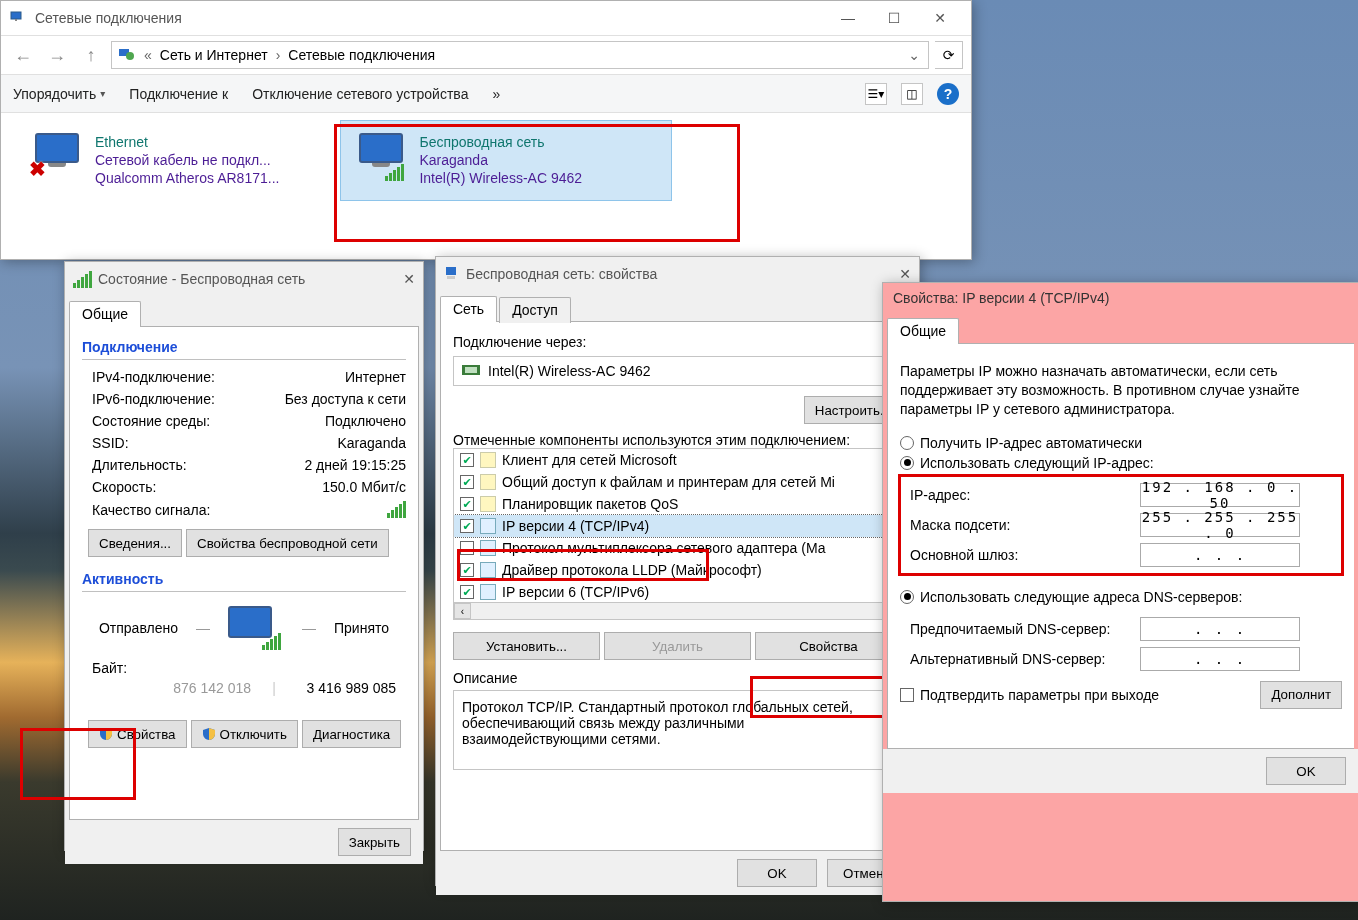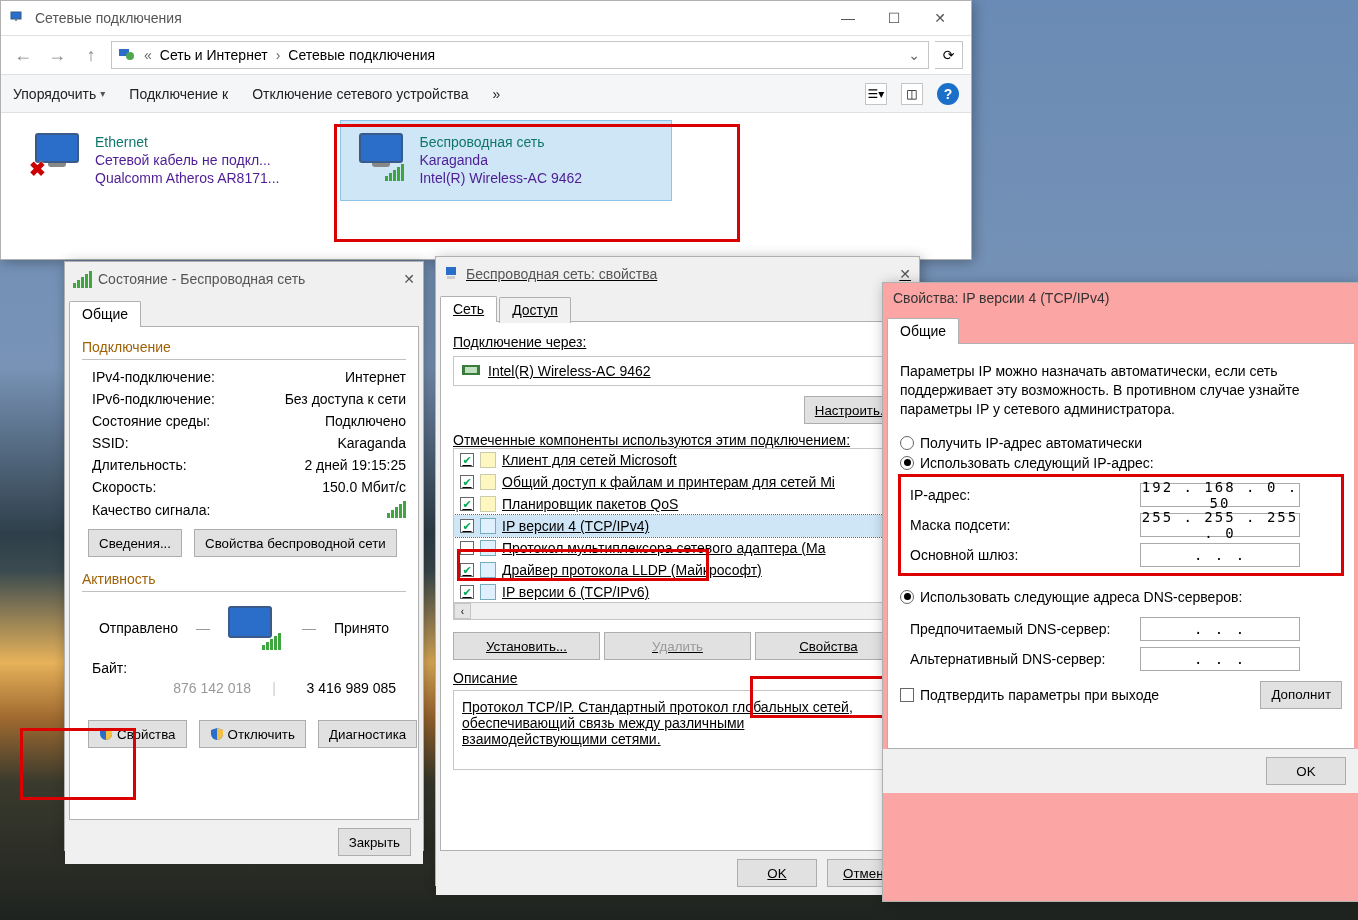--- a/index.html
+++ b/index.html
@@ -42,37 +42,37 @@
   .redbox { border:3px solid #d00; position:absolute; pointer-events:none; }
   
   #status { left:16px; top:261; width:360px; height:590px; top:261px; background:#f0f0f0;margin-left:48px; }
   #status .titlebar { height:34px; display:flex; align-items:center; padding:0 8px; color:#555; }
   #status .titlebar .sigbars{position:static;margin-right:6px;}
   .tabhost { padding:4px 4px 0 4px; }
   .tabs { display:flex; height:26px; position:relative; z-index:1; }
   .tab { padding:4px 12px; border:1px solid #b0b0b0; background:#fff; border-bottom:none; border-radius:2px 2px 0 0; margin-right:2px; position:relative; top:1px; }
   .tab.inactive { background:#f0f0f0; top:2px;}
   .tabbody { border:1px solid #b0b0b0; background:#fff; padding:12px; height:494px; }
-  .group-label { font-weight:400; color:#a16207; margin-bottom:4px; }
+  .group-label { font-weight:700; color:#1d4ed8; margin-bottom:4px; }
   .fieldset { border-top:1px solid #c0c0c0; margin-top:4px; padding-top:6px; }
   .kv { display:flex; justify-content:space-between; padding:3px 0 3px 10px; }
   .signal-disp { display:flex; justify-content:space-between; align-items:center; padding:3px 0 3px 10px;}
   .signal-disp .sigbars{position:static;}
   .btn { background:#e1e1e1; border:1px solid #adadad; padding:4px 10px; cursor:pointer; height:28px; display:inline-flex; align-items:center; gap:4px; }
-  .btn-row { display:flex; gap:12px; margin-top:8px; padding-left:6px; }
+  .btn-row { display:flex; gap:4px; margin-top:8px; padding-left:6px; }
   .activity { margin-top:14px; }
   .act-vis { display:flex; align-items:center; justify-content:center; gap:18px; margin:8px 0; }
   .act-vis .mon-sm{width:44px;height:32px;background:#2a6ec9;border:2px solid #3a5a8a;border-radius:3px;position:relative;}
   .act-row{display:flex;justify-content:space-between;padding:2px 10px;}
   .act-row span:nth-child(2){color:#999;}
   .shield{width:14px;height:14px;display:inline-block;}
   .shield svg{width:100%;height:100%;}
   .dlg-bottom { padding:8px 12px; display:flex; justify-content:flex-end; background:#f0f0f0; }
   
-  #props { left:435px; top:256px; width:485px; height:630px; background:#f0f0f0;text-decoration:underline; }
+  #props { left:435px; top:256px; width:485px; height:630px; background:#f0f0f0; }
   #props .titlebar { height:34px; display:flex; align-items:center; padding:0 8px; color:#555; gap:6px; }
   #props .tabbody { height:530px; }
   .adapter-box{height:30px;border:1px solid #c5c5c5;background:#fff;margin:6px 0 10px;display:flex;align-items:center;padding:0 8px;gap:8px;}
   .cfg-right{display:flex;justify-content:flex-end;margin-bottom:8px;}
   .cmp-list{border:1px solid #c5c5c5;background:#fff;height:172px;overflow:hidden;position:relative;}
   .cmp-row{display:flex;align-items:center;gap:6px;padding:3px 6px;white-space:nowrap;}
   .cmp-row.sel{background:#cfe6f7;outline:1px dotted #666;}
   .chk{width:14px;height:14px;border:1px solid #666;background:#fff;display:inline-flex;align-items:center;justify-content:center;font-size:11px;color:#0a5;}
   .chk.on::before{content:"✔";}
   .pic{width:16px;height:16px;background:#fff7c0;border:1px solid #cca;position:relative;}

